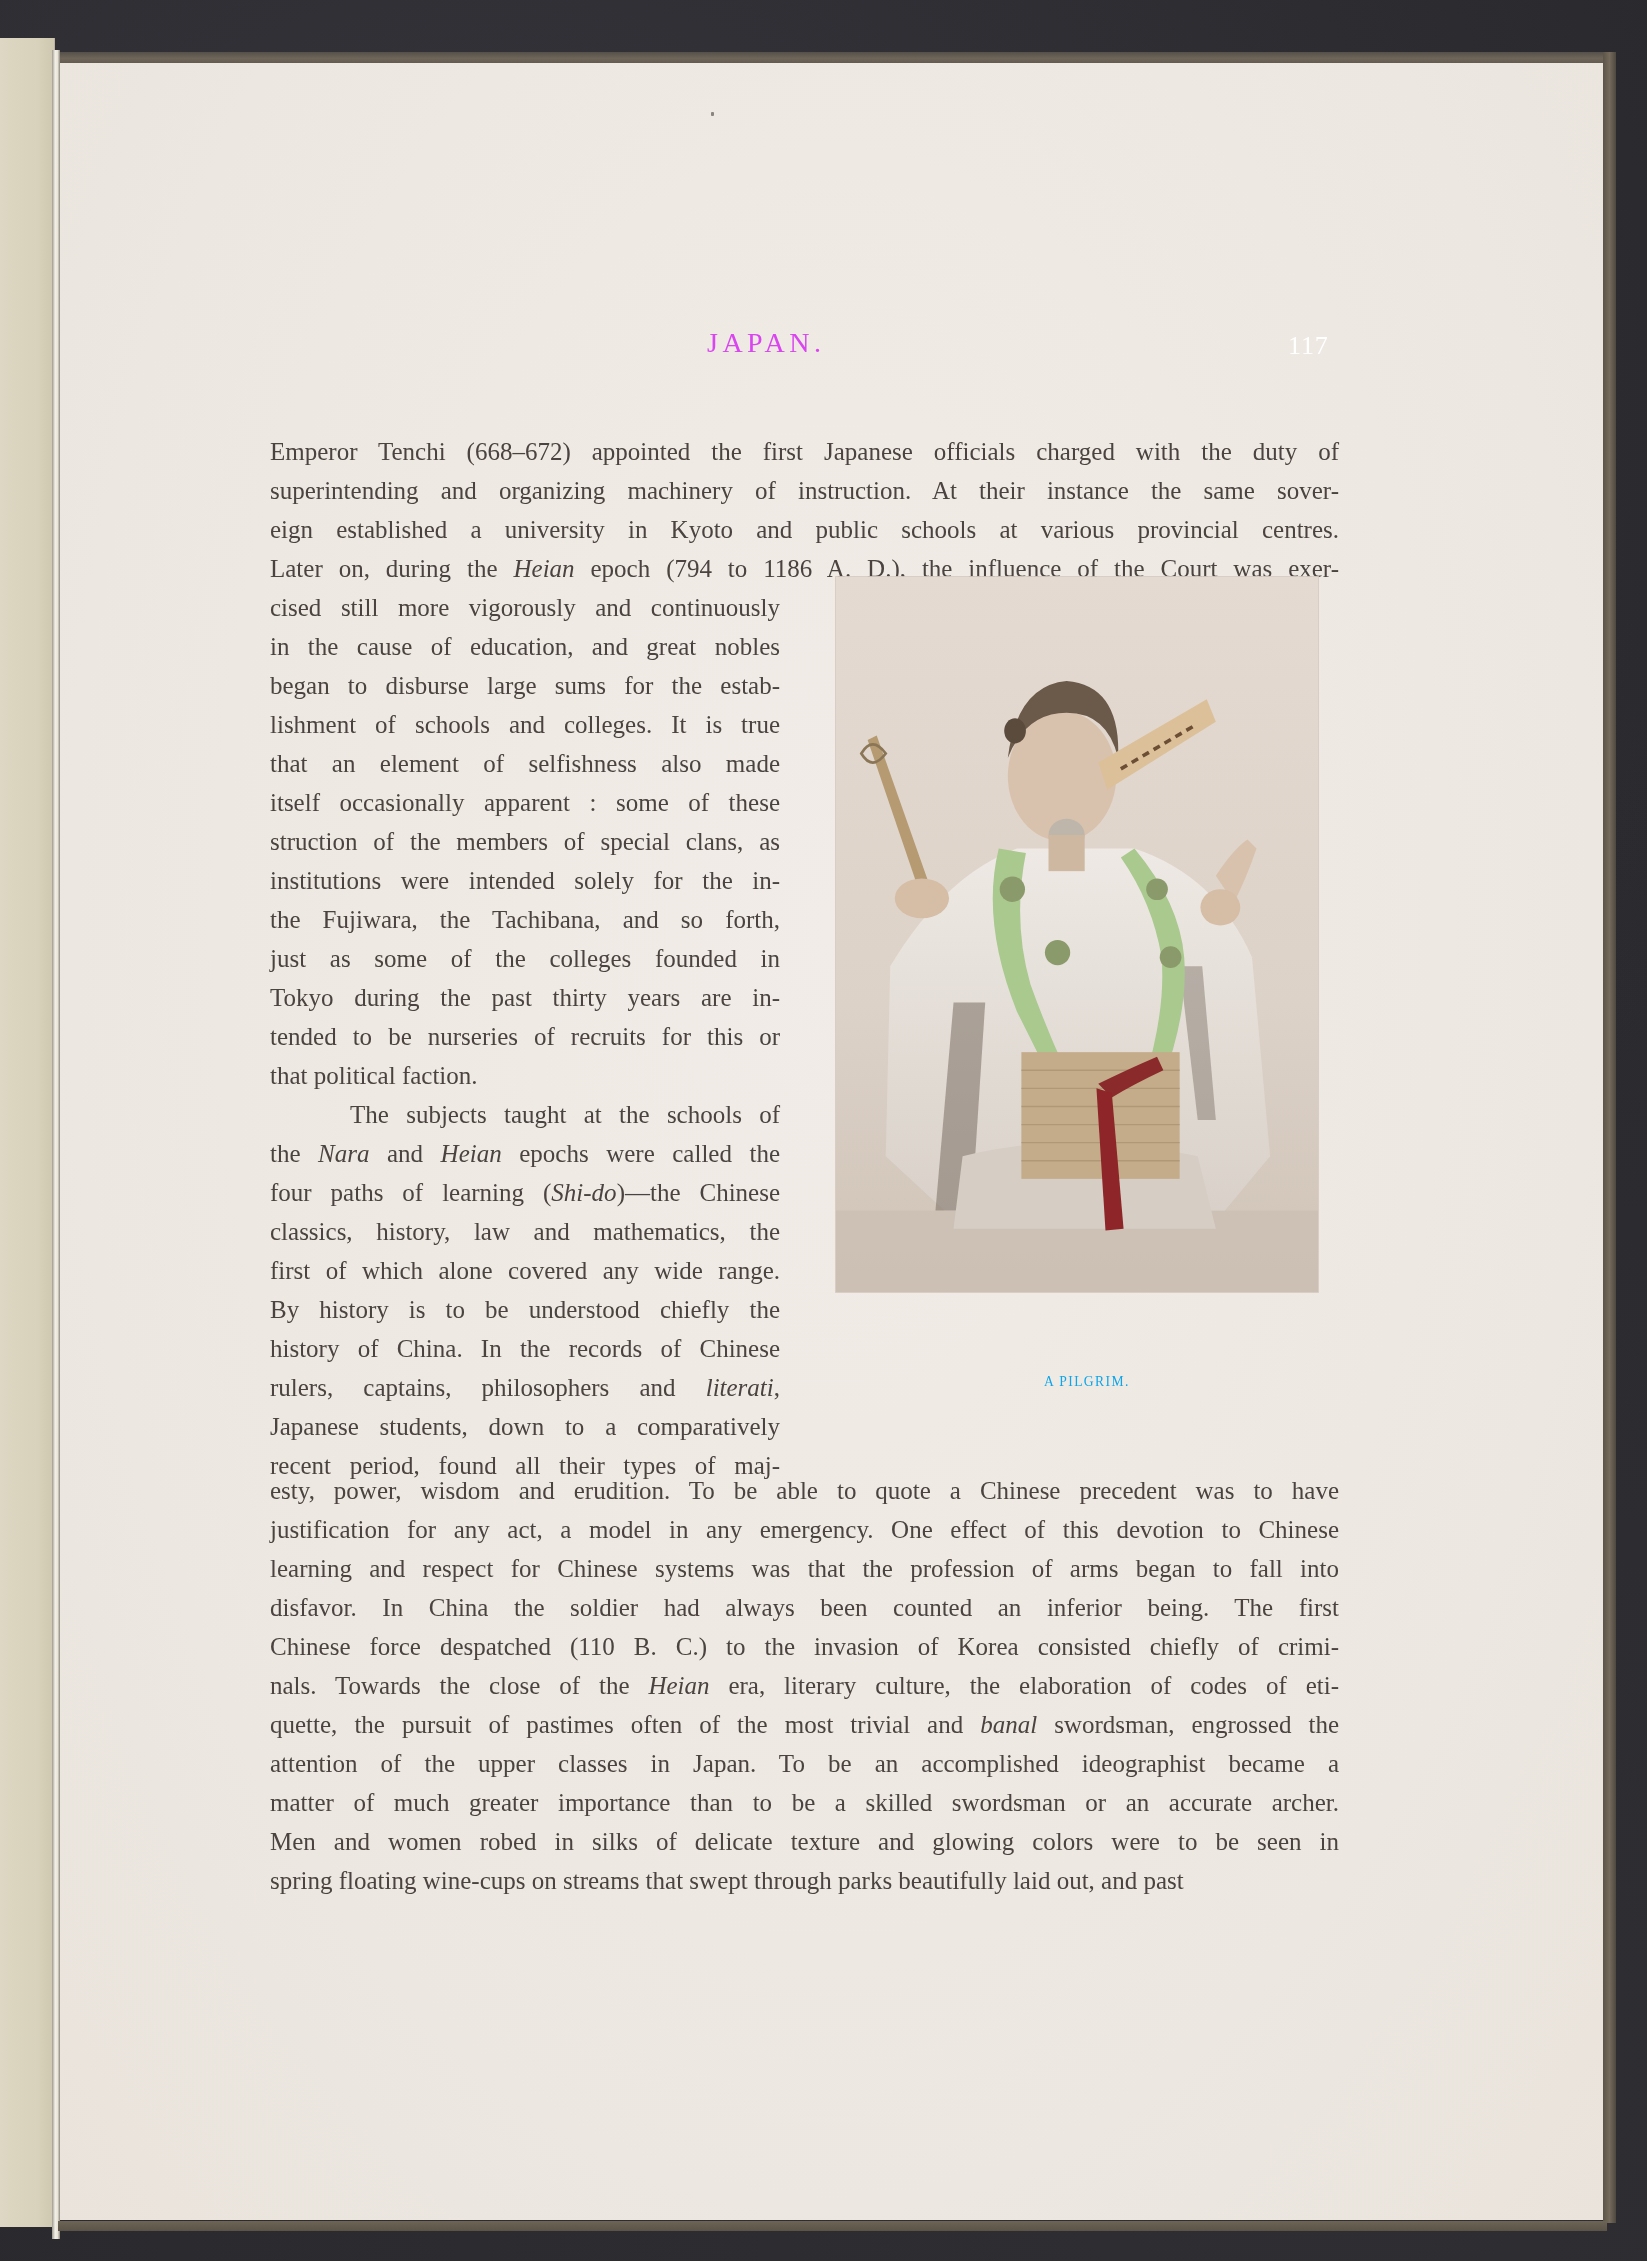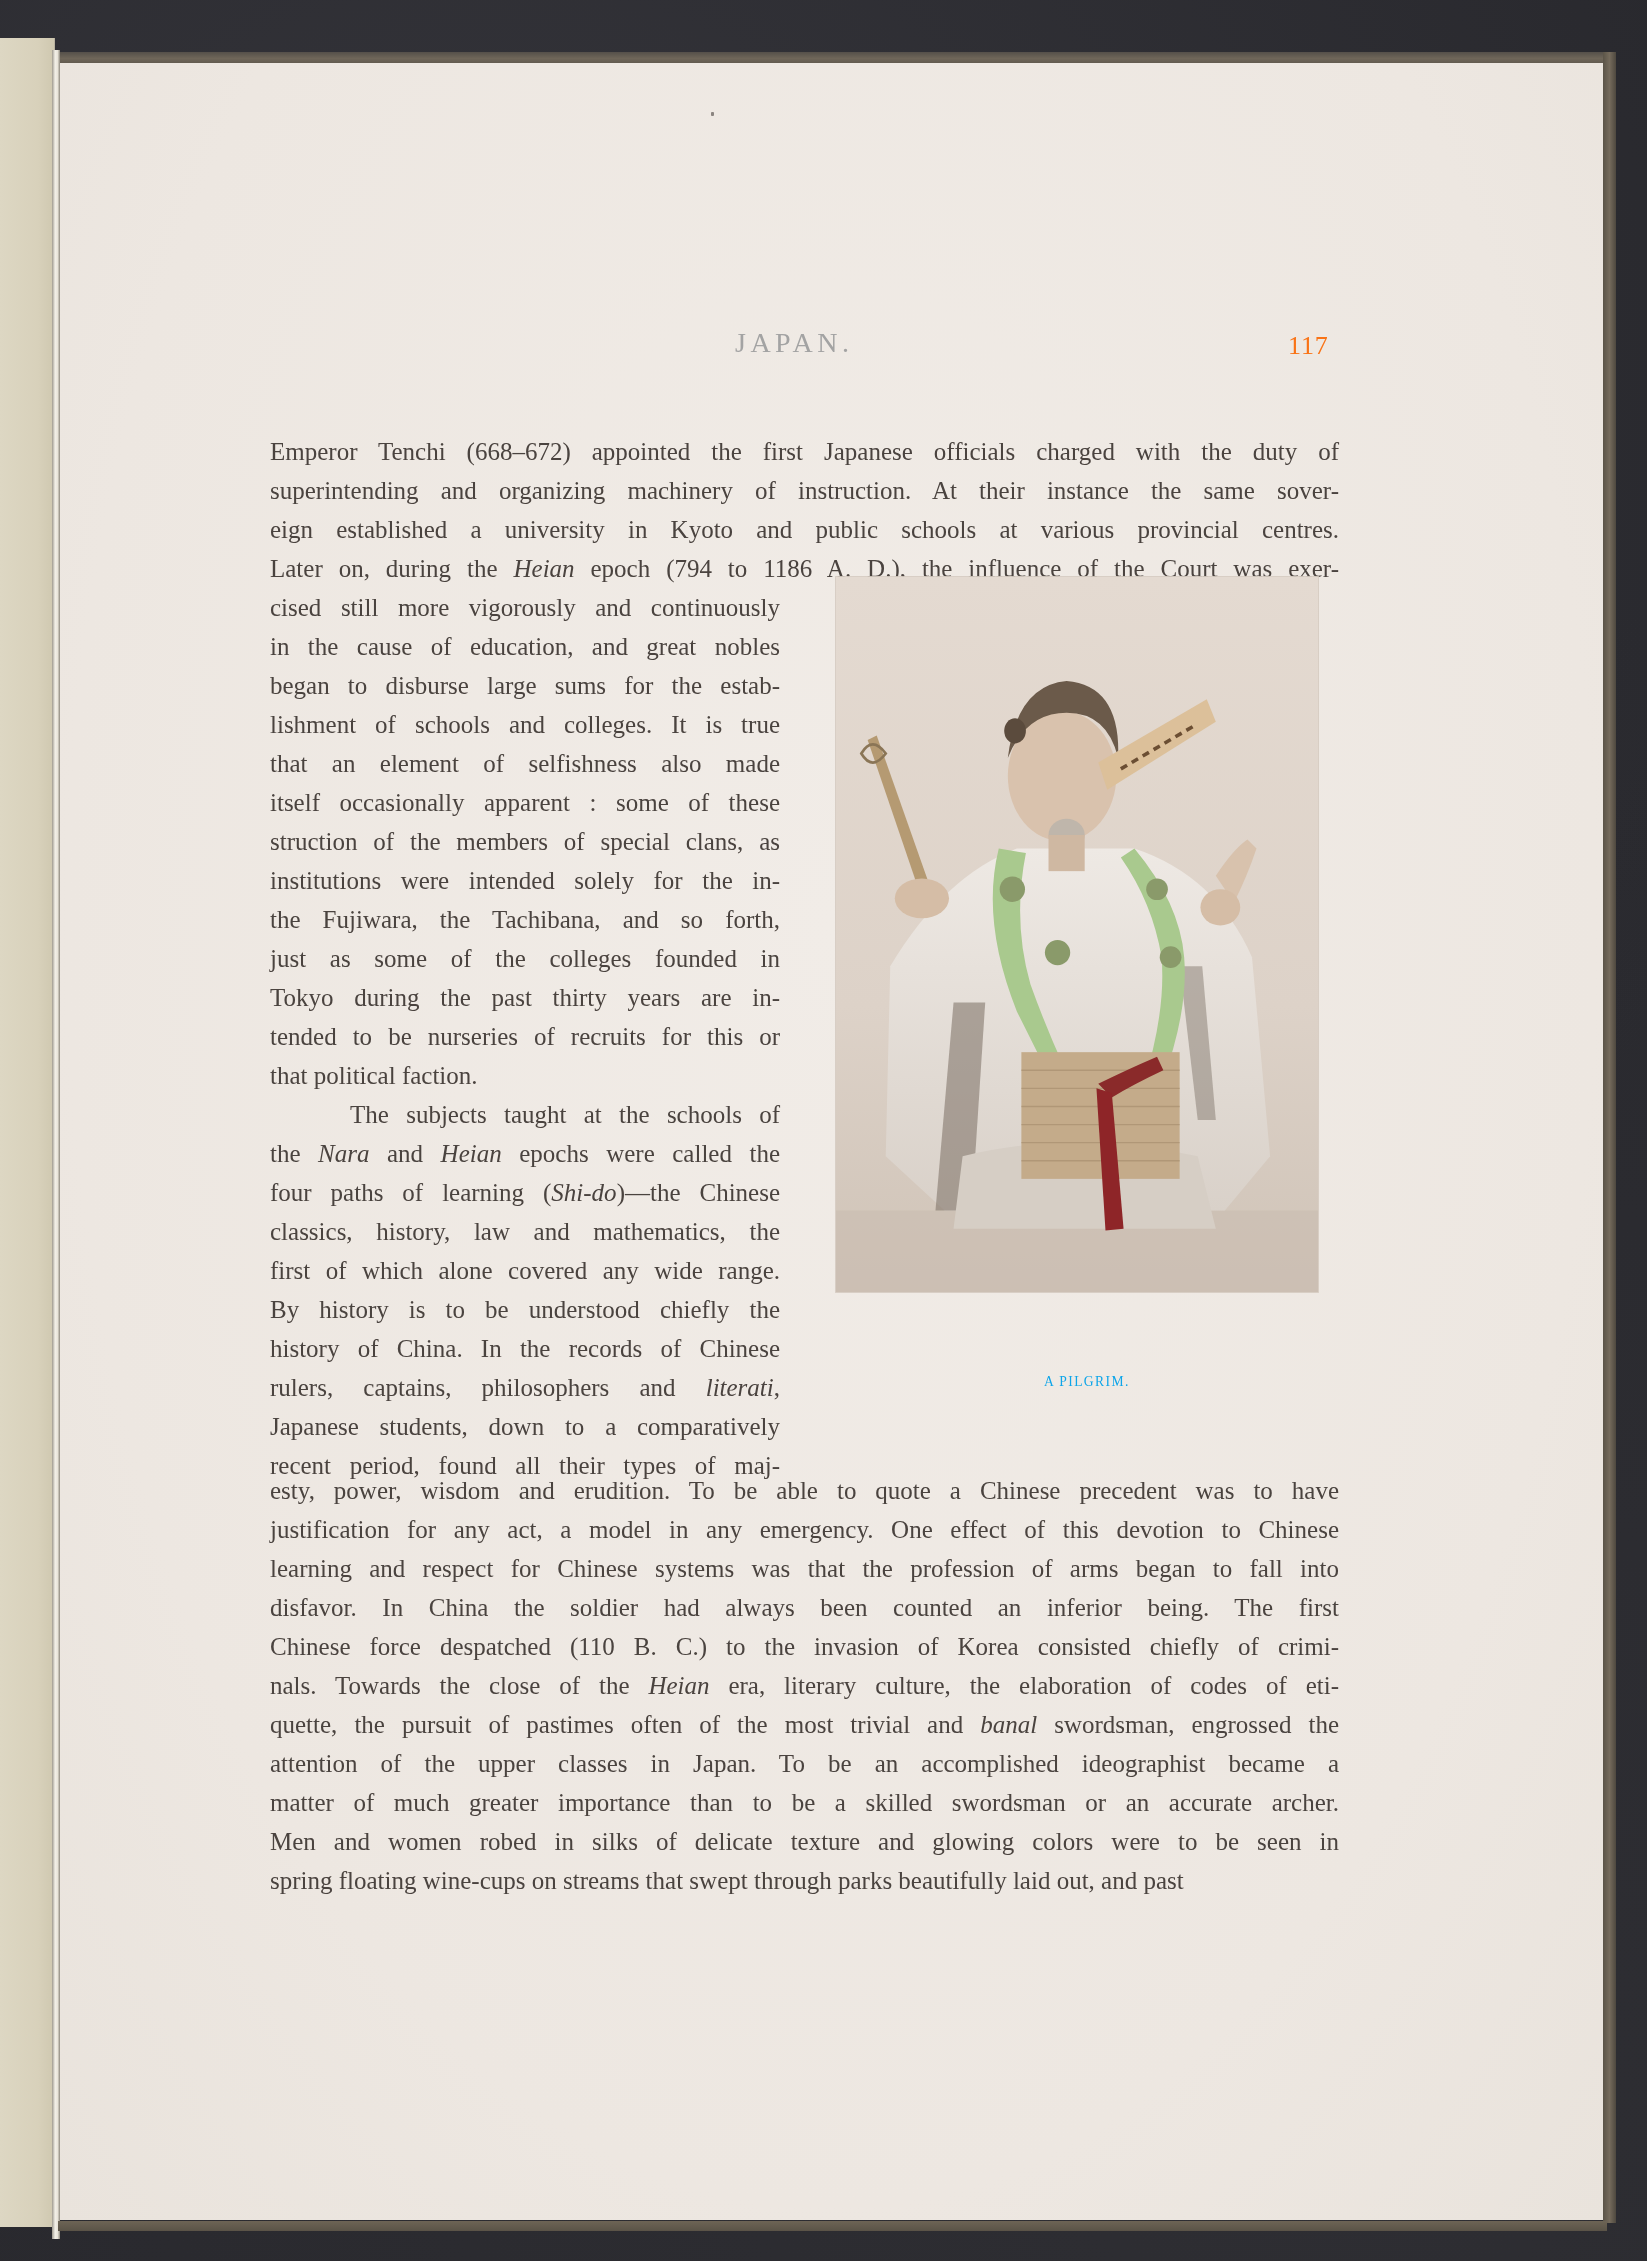--- a/index.html
+++ b/index.html
@@ -37,27 +37,27 @@
       position: absolute; left: 58px; top: 2221px; width: 1549px; height: 10px;
       background: linear-gradient(180deg, #6d6455 0%, #5a5347 100%);
     }
     .page {
       position: absolute; left: 60px; top: 63px; width: 1543px; height: 2157px;
       background: #efe9e4;
       background-image:
         radial-gradient(ellipse at 50% 40%, #f1ece7 0%, #ede7e1 70%, #e9e3dc 100%);
     }
     .running-title {
-      position: absolute; left: 735px; top: 329px;
-      font-size: 28px; letter-spacing: 4.5px; color: #a3a3a3;
+      position: absolute; left: 707px; top: 329px;
+      font-size: 28px; letter-spacing: 4.5px; color: #d946ef;
       line-height: 1;
     }
     .page-number {
       position: absolute; left: 1288px; top: 333px;
-      font-size: 26px; color: #f97316; letter-spacing: 0.9px; line-height: 1;
+      font-size: 26px; color: #ffffff; letter-spacing: 0.9px; line-height: 1;
     }
     .body-text {
       position: absolute; left: 270px; width: 1069px;
       font-size: 25px; color: #4a433f;
       line-height: 39px;
       margin-top: 41px;
     }
     .line {
       display: block; white-space: nowrap;
       text-align: justify; text-align-last: justify;

